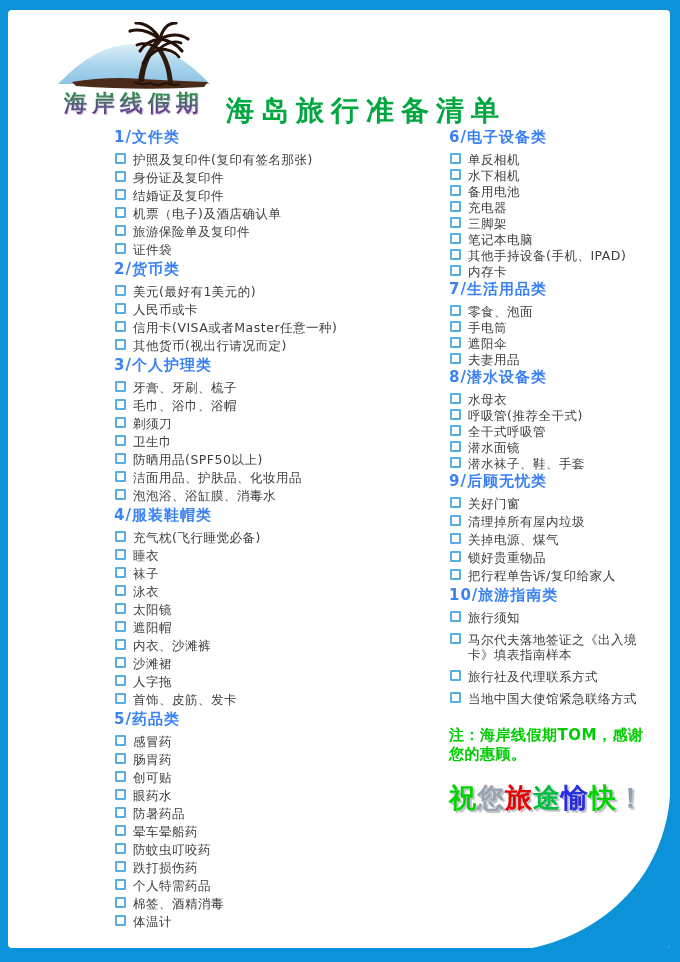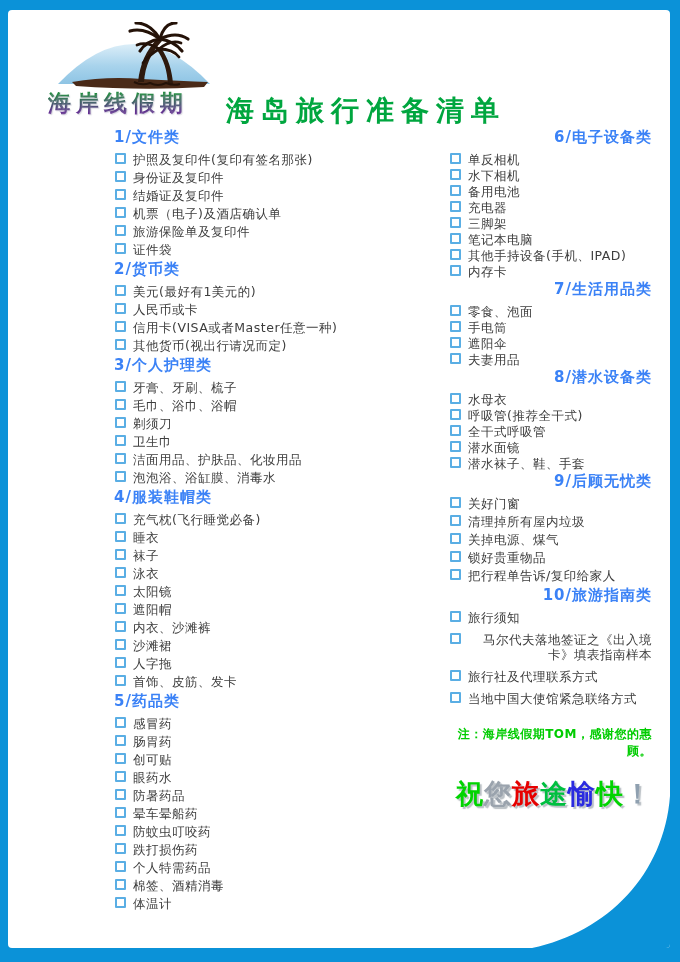--- a/index.html
+++ b/index.html
@@ -16,40 +16,40 @@
   .sheet {
     position:relative;
     width:100%; height:100%;
     background:#ffffff;
     border-radius:4px;
     overflow:hidden;
   }
 
   
   .header { position:relative; height:118px; }
-  .logo { position:absolute; left:40px; top:12px; width:172px; text-align:left; }
+  .logo { position:absolute; left:40px; top:12px; width:172px; text-align:center; }
   .logo svg { display:block; margin:0 auto; }
   .logo-text {
     margin-top:-6px;
     font-size:23px; font-weight:bold; letter-spacing:5px;
     background:linear-gradient(180deg,#1f8a3d 20%,#5c2d8e 75%,#7a1fa0 100%);
     -webkit-background-clip:text; background-clip:text;
     -webkit-text-fill-color:transparent; color:transparent;
     text-shadow:1px 1px 1px rgba(150,150,170,.35);
   }
   .doc-title {
     position:absolute; left:218px; top:82px;
     font-size:28px; font-weight:bold; letter-spacing:7px;
     color:#00a63f;
   }
 
   
   .columns { display:flex; padding:0 18px 0 106px; }
   .col { width:50%; }
-  .col-right { padding-left:66px;text-align:right; }
+  .col-right { padding-left:66px; }
 
   .section-title {
     color:#3b82f6; font-weight:bold; font-size:15px;
     margin:0 0 5px;
     letter-spacing:1px;
   }
   .item { display:flex; align-items:flex-start; margin-bottom:3px; }
   .checkbox {
     flex:0 0 auto;
     width:11px; height:11px;
@@ -59,21 +59,21 @@
     cursor:pointer;
   }
   .item-label { font-size:12.5px; line-height:15px; color:#3d3d3d; letter-spacing:.5px; }
   .col-right .sec-tight .item { margin-bottom:1px; }
   .col-right .sec-spaced .item { margin-bottom:7px; }
   .col-right .item-label { max-width:230px; }
 
   
   .note {
     margin:20px 0 8px 0;
-    font-size:12px; font-weight:bold; color:#00cc00;
+    font-size:15px; font-weight:bold; color:#00cc00;
     letter-spacing:.5px;
   }
   .wish { margin-top:16px; font-size:27px; font-weight:bold; letter-spacing:1px; }
   .wish span { text-shadow:2px 2px 1px rgba(130,140,150,.55); }
 
   
   .swoosh { position:absolute; right:0; bottom:0; pointer-events:none; }
 </style>
 </head>
 <body>
@@ -184,20 +184,24 @@
             <div class="item">
               <span class="checkbox"></span>
               <span class="item-label">剃须刀</span>
             </div>
             <div class="item">
               <span class="checkbox"></span>
               <span class="item-label">卫生巾</span>
             </div>
             <div class="item">
               <span class="checkbox"></span>
+              <span class="item-label">防晒用品(SPF50以上)</span>
+            </div>
+            <div class="item">
+              <span class="checkbox"></span>
               <span class="item-label">洁面用品、护肤品、化妆用品</span>
             </div>
             <div class="item">
               <span class="checkbox"></span>
               <span class="item-label">泡泡浴、浴缸膜、消毒水</span>
             </div>
           </div>
           <div class="section">
             <div class="section-title">4/服装鞋帽类</div>
             <div class="item">

